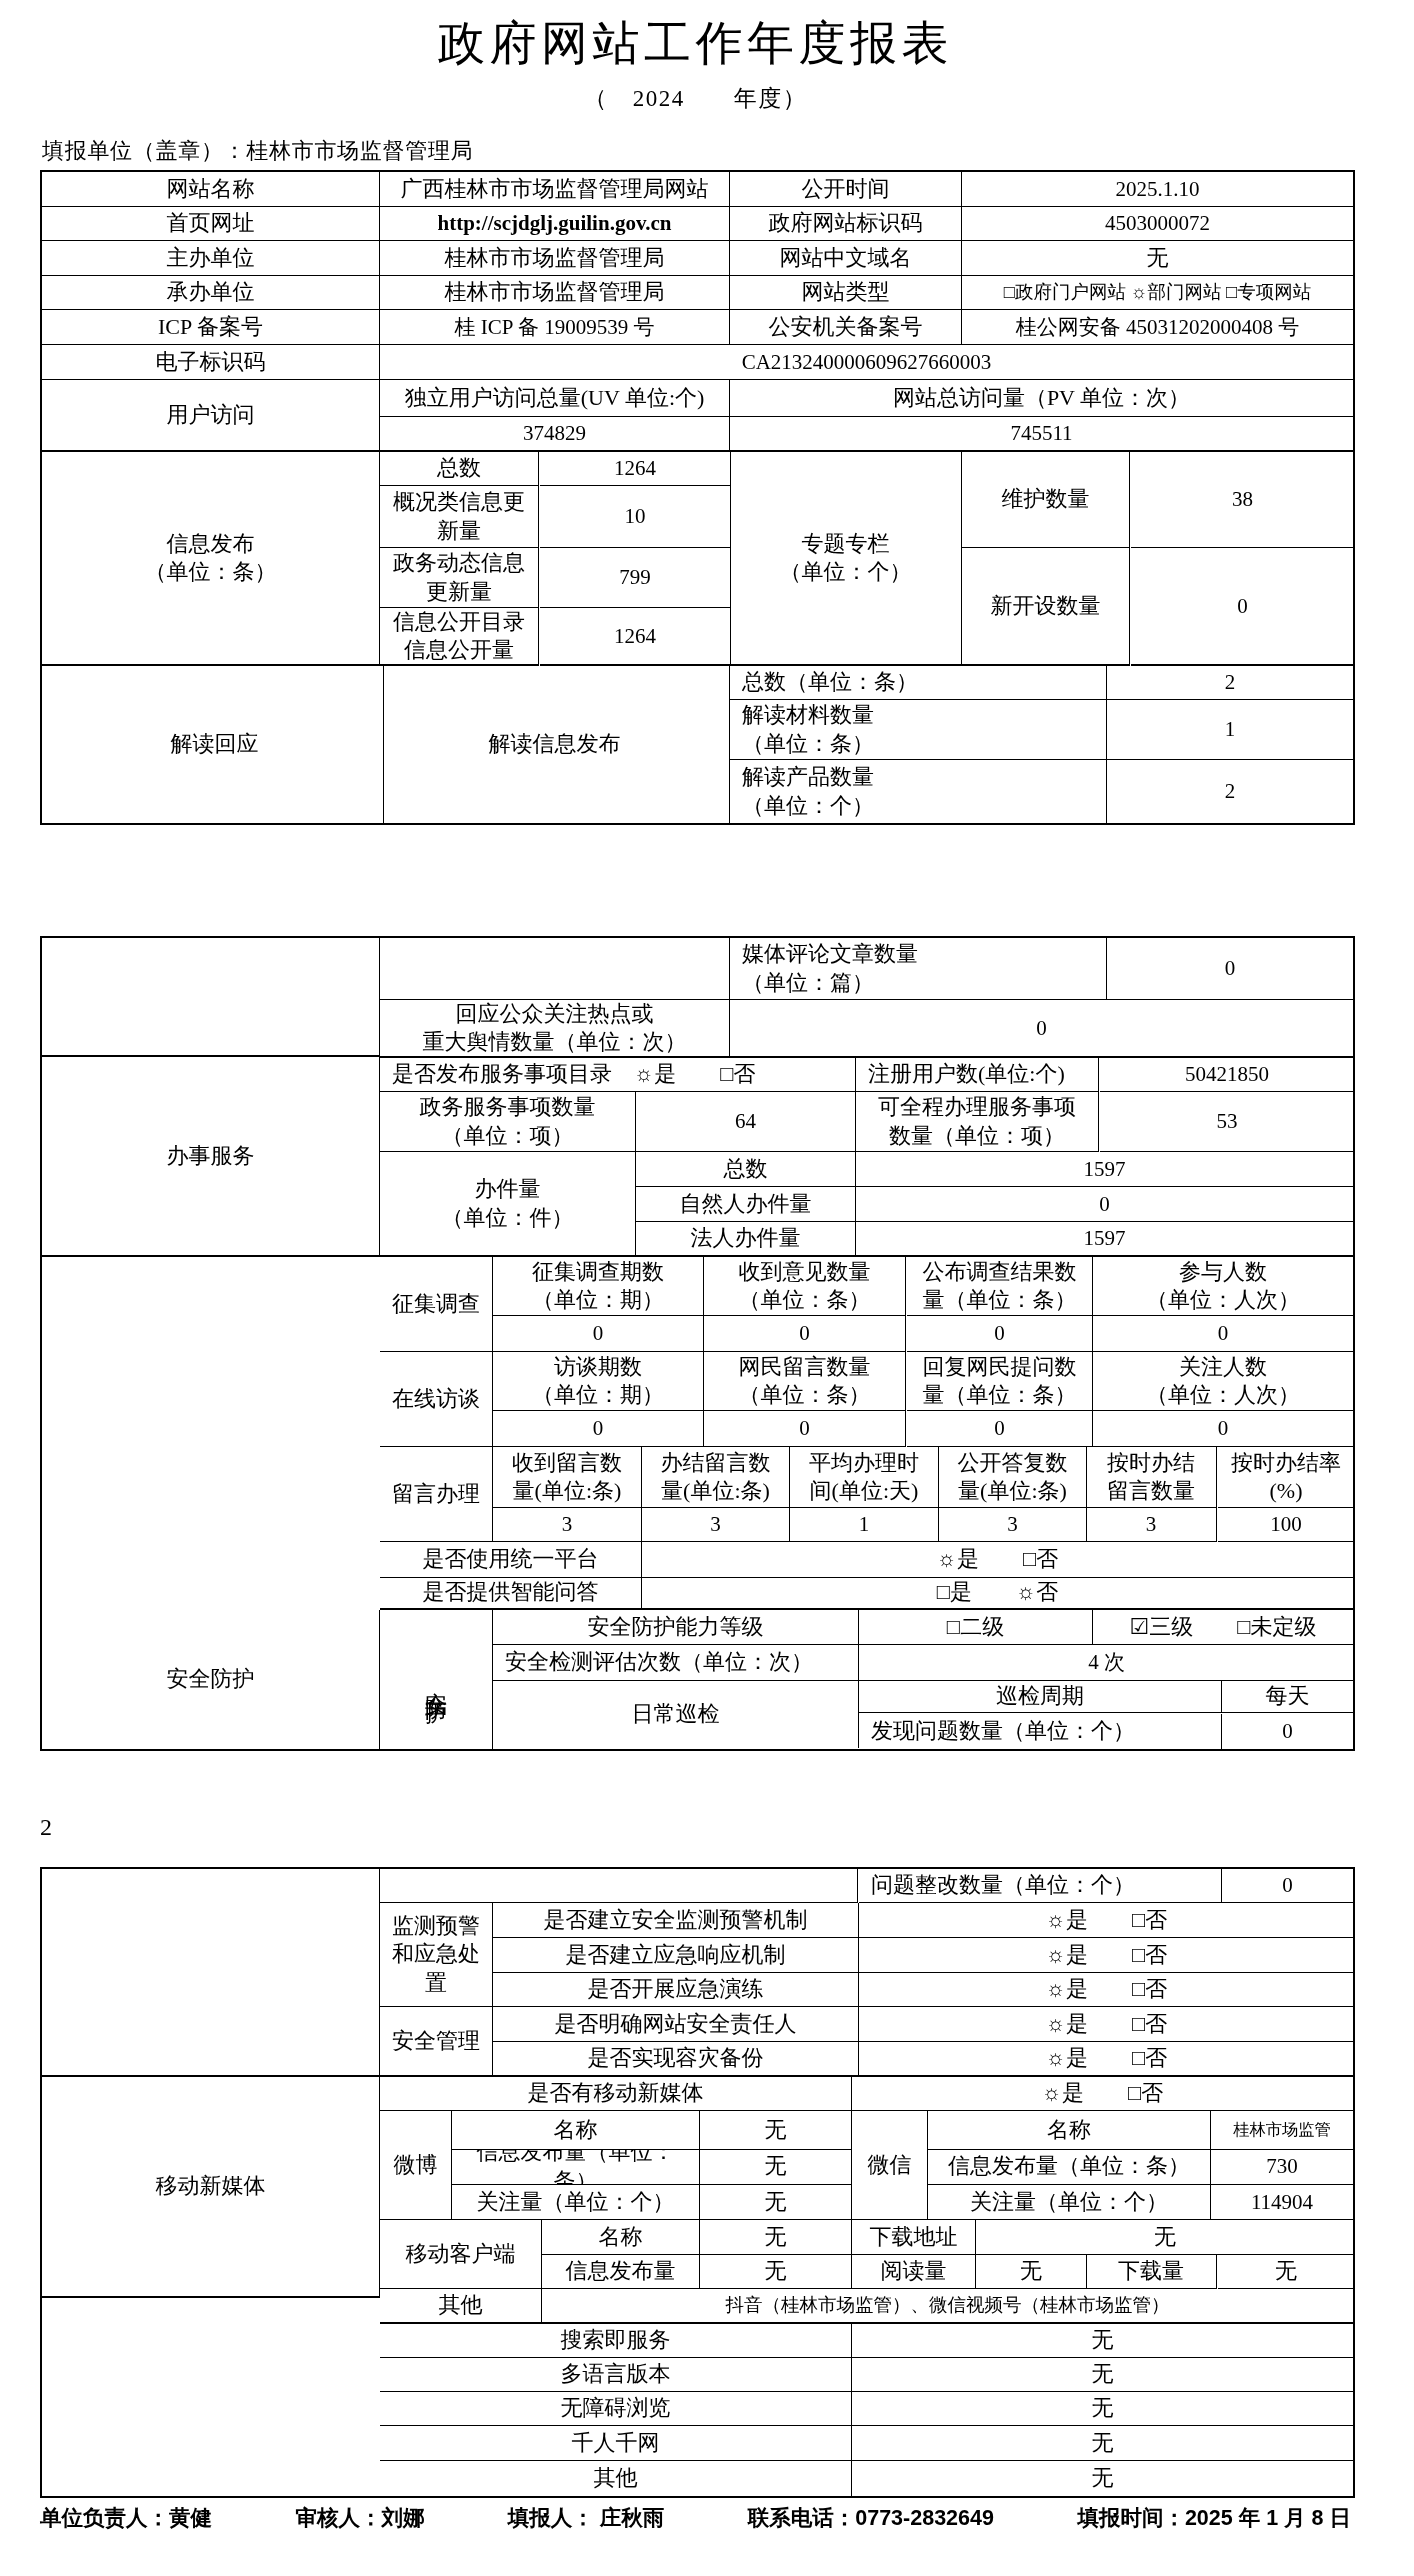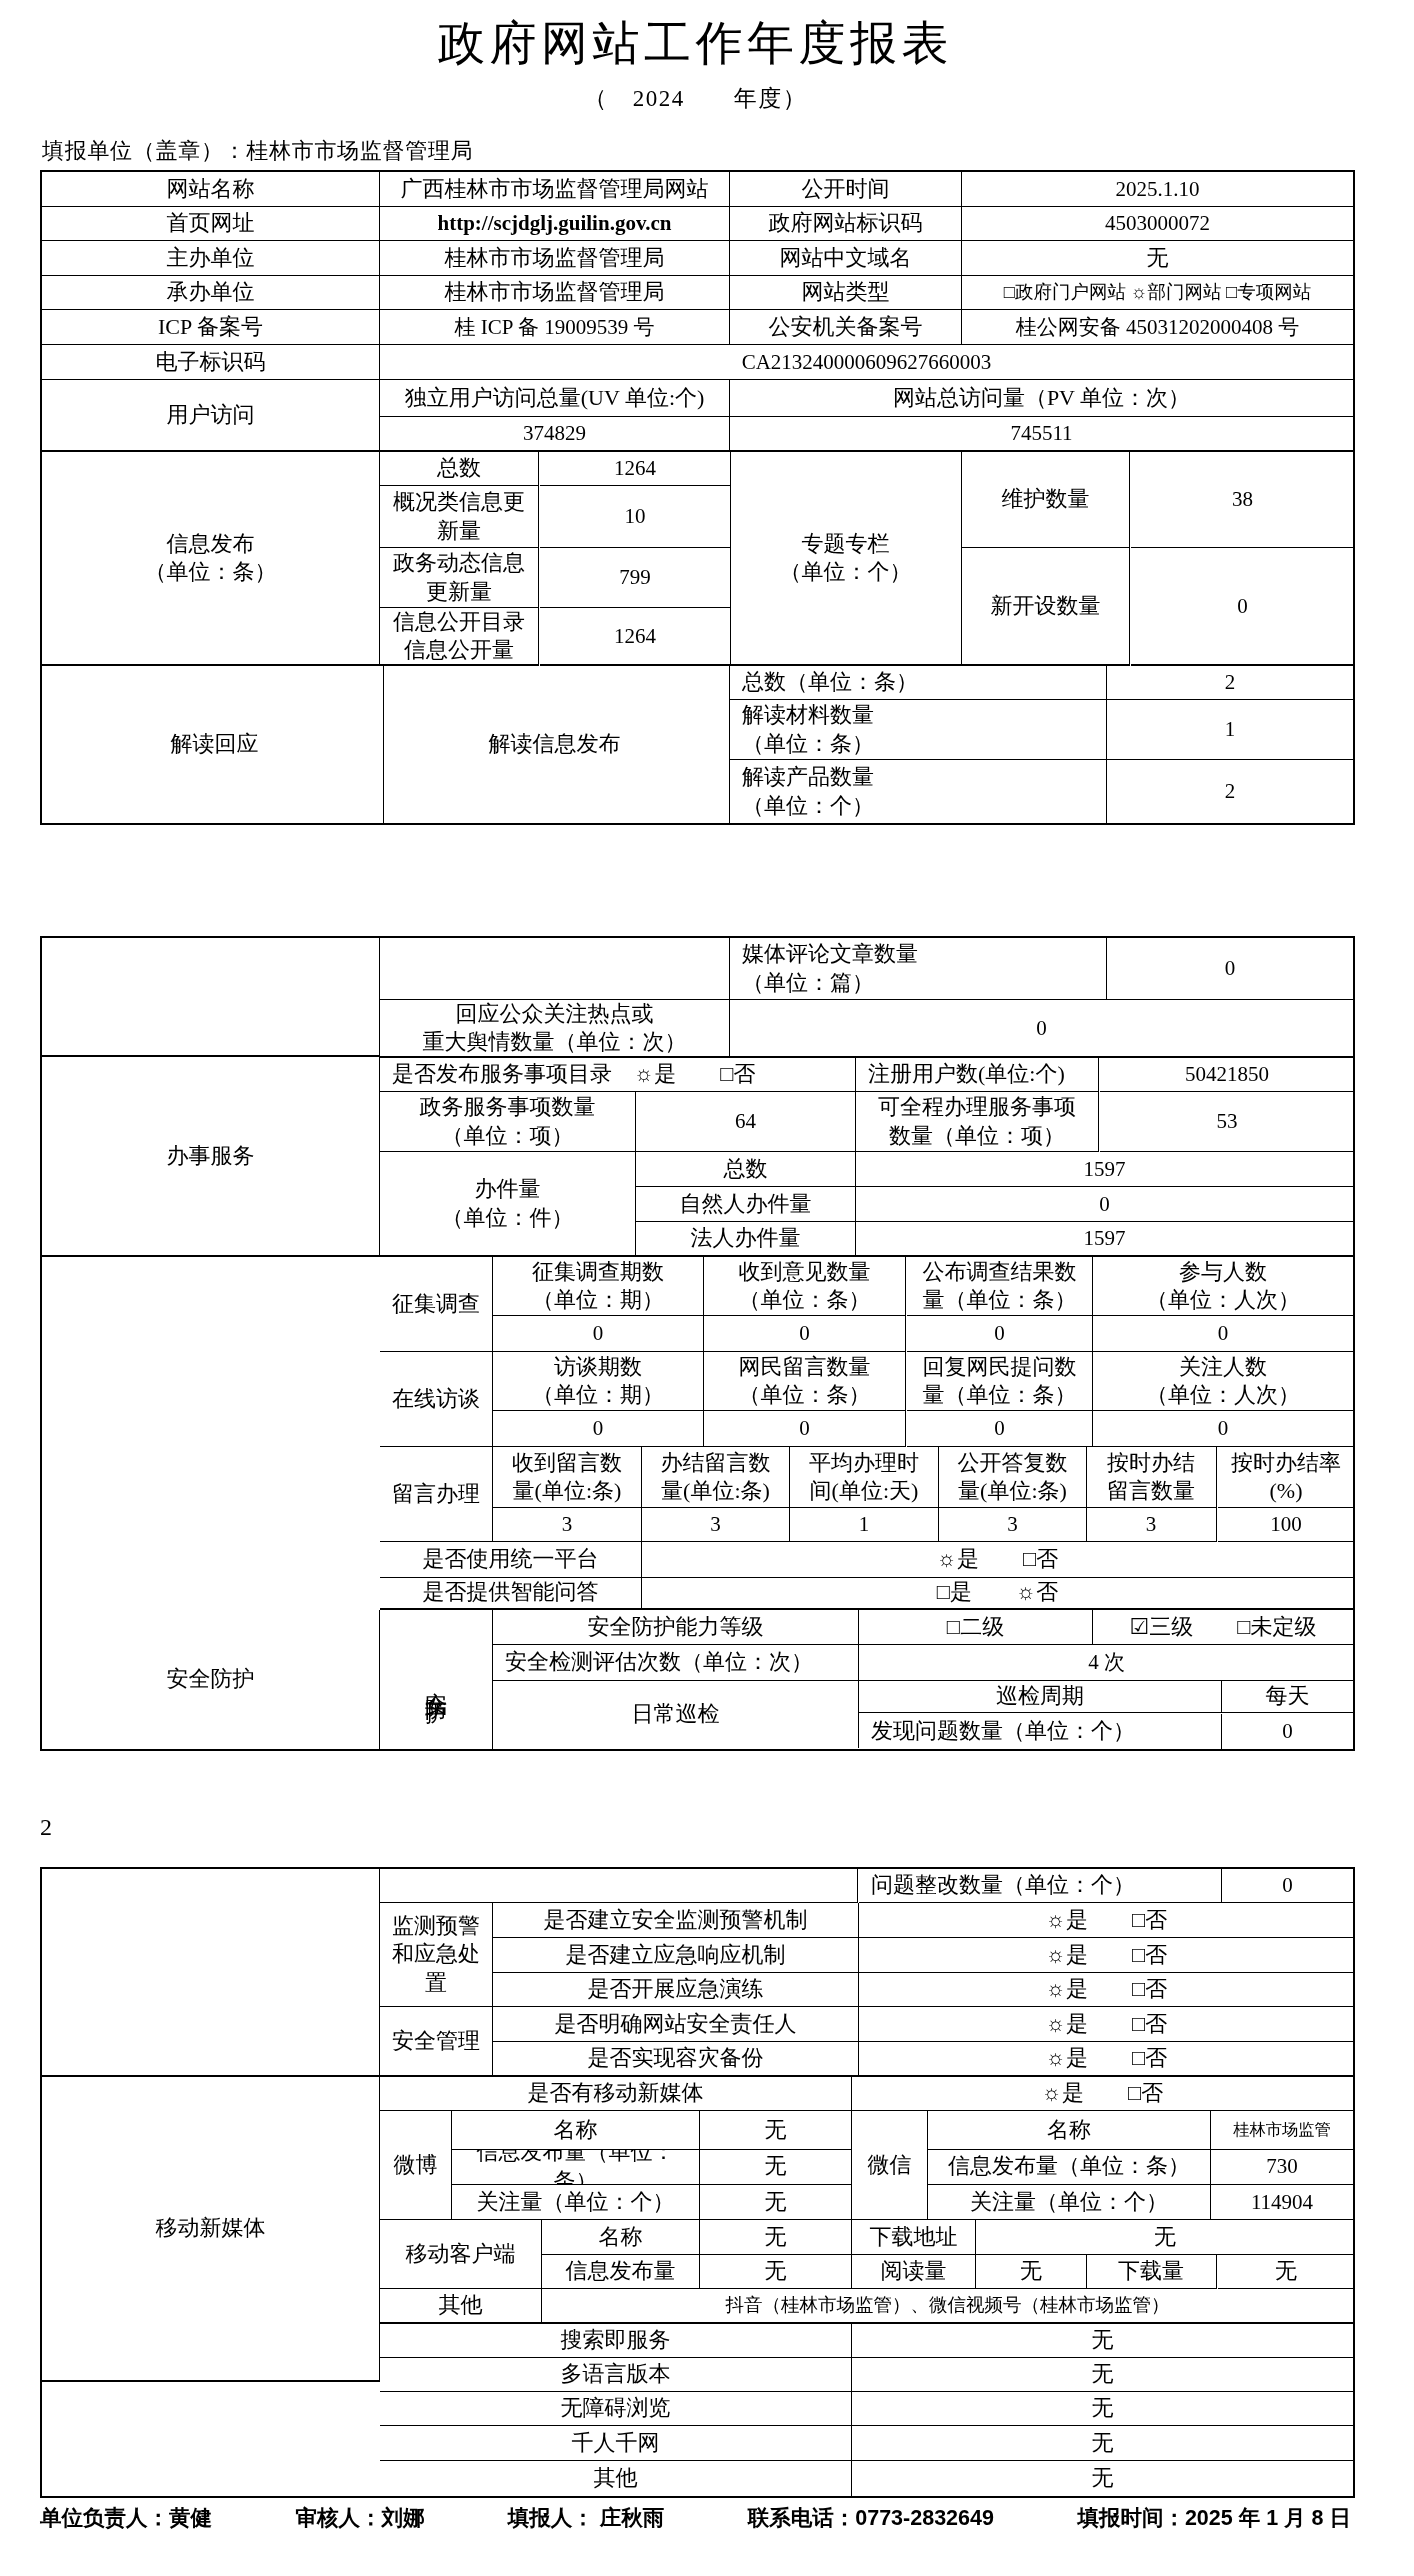--- a/index.html
+++ b/index.html
@@ -212,21 +212,21 @@
   <div class="c nr" style="left:817px;top:69px;width:495px;height:35px">☼是　　□否</div>
   <div class="c" style="left:451px;top:104px;width:366px;height:34px">是否开展应急演练</div>
   <div class="c nr" style="left:817px;top:104px;width:495px;height:34px">☼是　　□否</div>
 
   <div class="c sb" style="left:338px;top:138px;width:113px;height:70px">安全管理</div>
   <div class="c" style="left:451px;top:138px;width:366px;height:35px">是否明确网站安全责任人</div>
   <div class="c nr" style="left:817px;top:138px;width:495px;height:35px">☼是　　□否</div>
   <div class="c sb" style="left:451px;top:173px;width:366px;height:35px">是否实现容灾备份</div>
   <div class="c nr sb" style="left:817px;top:173px;width:495px;height:35px">☼是　　□否</div>
 
-  <div class="c sb" style="left:0;top:208px;width:338px;height:305px">移动新媒体</div>
+  <div class="c sb" style="left:0;top:208px;width:338px;height:221px">移动新媒体</div>
   <div class="c" style="left:338px;top:208px;width:472px;height:34px">是否有移动新媒体</div>
   <div class="c nr" style="left:810px;top:208px;width:501px;height:34px">☼是　　□否</div>
 
   <div class="c" style="left:338px;top:242px;width:72px;height:109px">微博</div>
   <div class="c" style="left:410px;top:242px;width:248px;height:39px">名称</div>
   <div class="c" style="left:658px;top:242px;width:152px;height:39px">无</div>
   <div class="c" style="left:810px;top:242px;width:76px;height:109px">微信</div>
   <div class="c" style="left:886px;top:242px;width:283px;height:39px">名称</div>
   <div class="c nr s22" style="left:1169px;top:242px;width:142px;height:39px">桂林市场监管</div>
   <div class="c" style="left:410px;top:280px;width:248px;height:36px">信息发布量（单位：条）</div>

